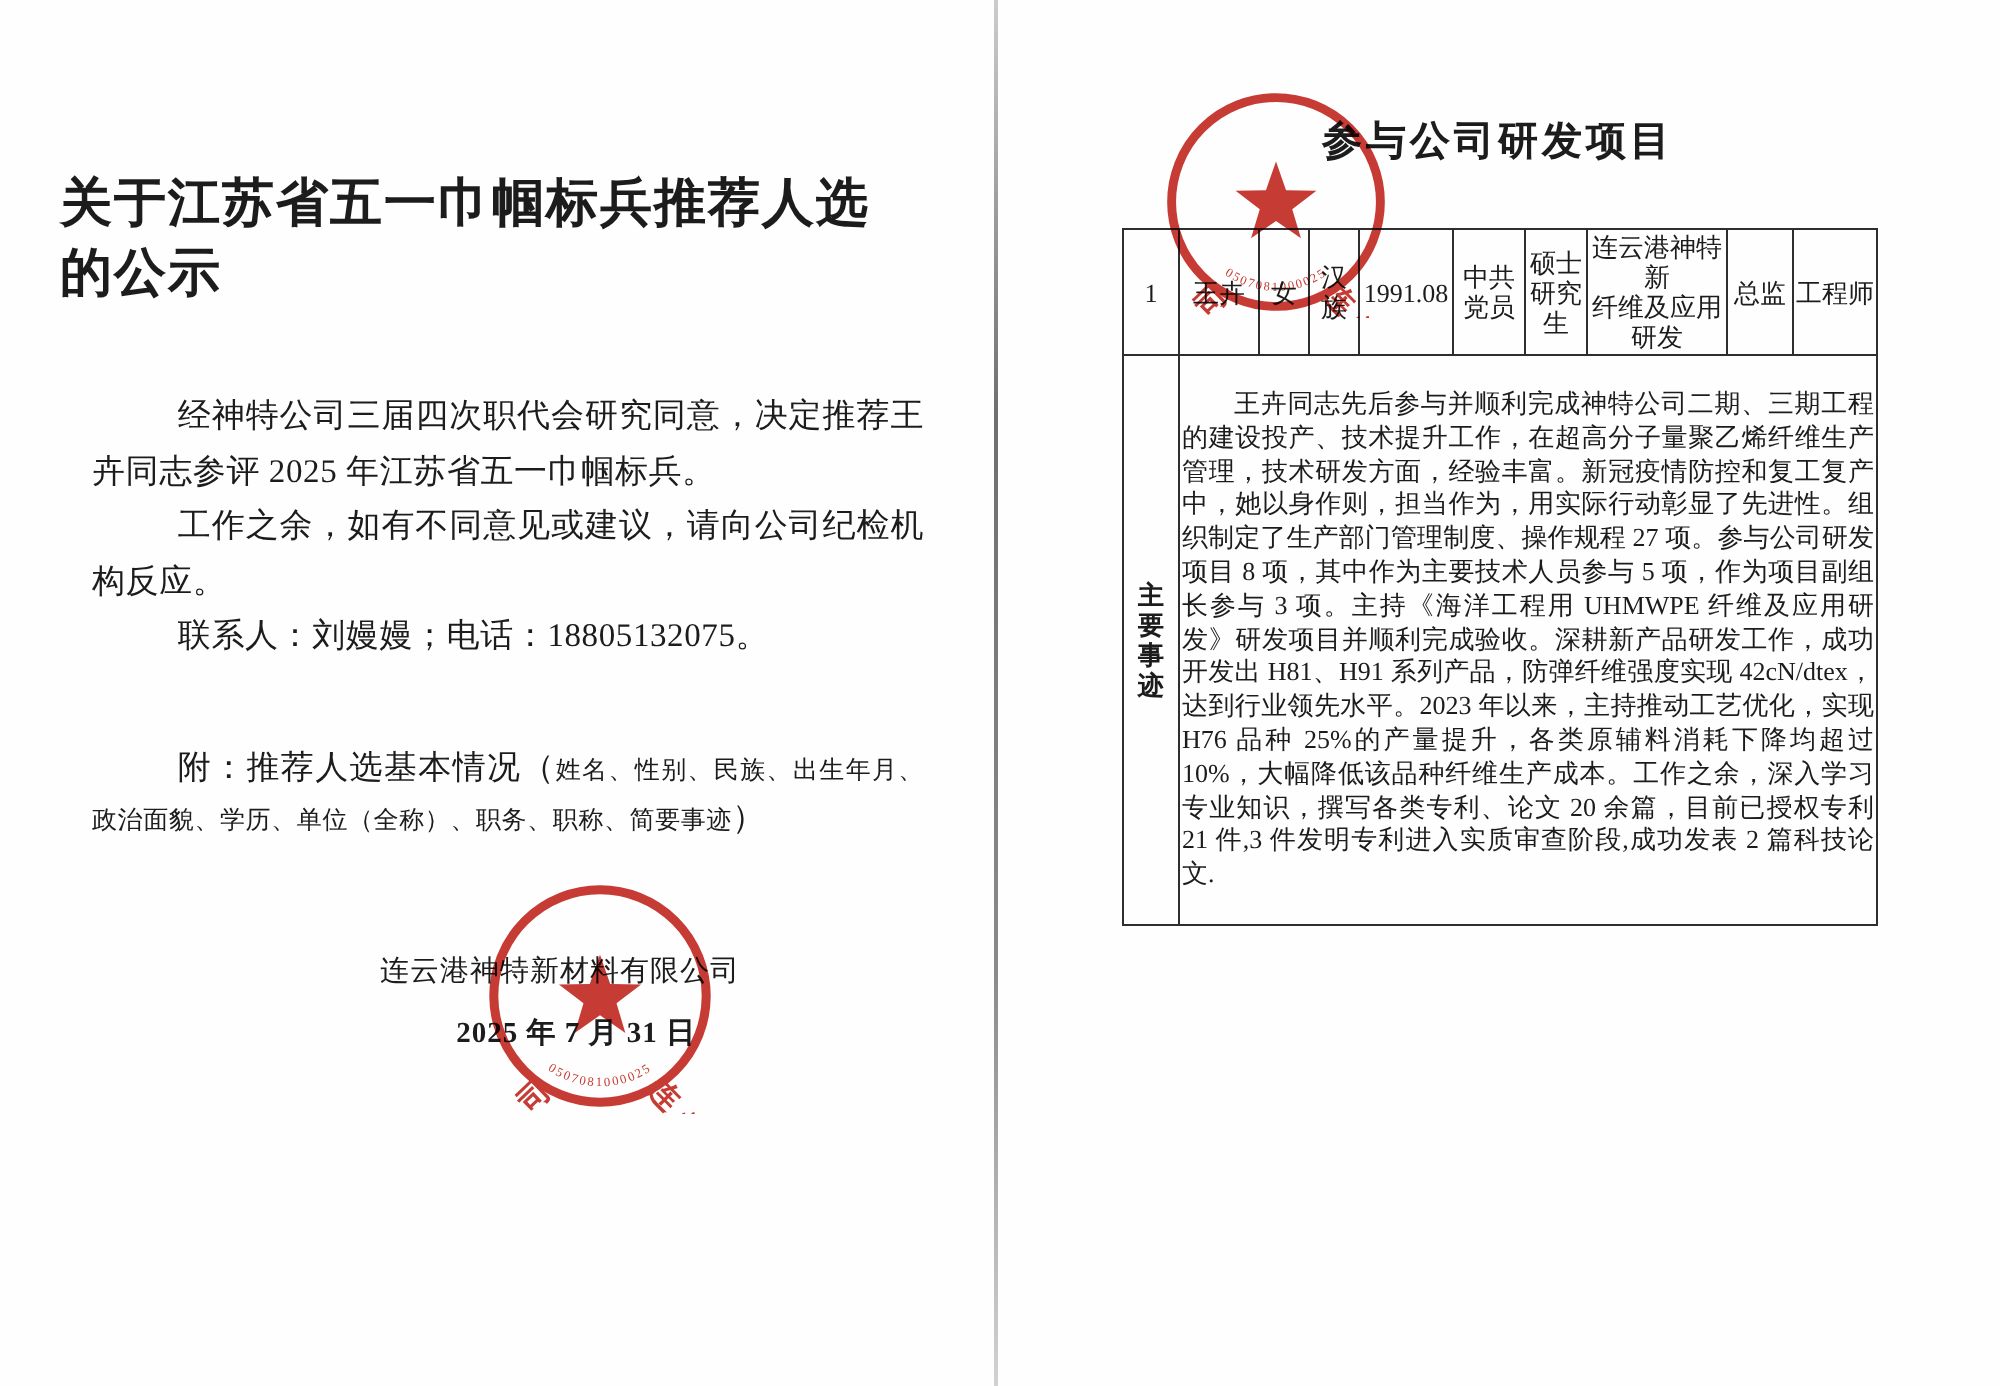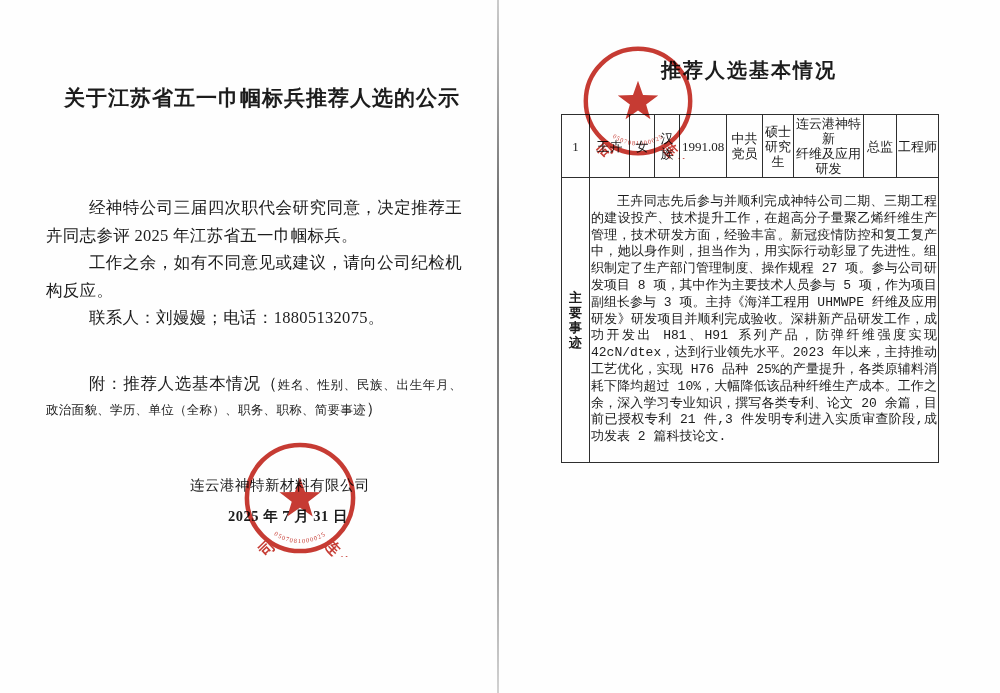--- a/index.html
+++ b/index.html
@@ -13,21 +13,21 @@
     position:absolute; left:497px; top:0; width:2px; height:693px;
     background:linear-gradient(to bottom,#cccccc,#6f6f6f 30%,#8a8a8a 70%,#d2d2d2);
   }
   .page { position:absolute; top:0; height:693px; }
   .page-left  { left:0;   width:497px; }
   .page-right { left:499px; width:501px; }
 
   
   .doc-title {
     position:absolute; top:84px; left:30px; width:430px;
-    text-align:right; font-size:21px; font-weight:bold; letter-spacing:1px;
+    text-align:left; font-size:26px; font-weight:bold; letter-spacing:1px;
   }
   .body-text { position:absolute; top:146px; left:46px; width:416px;margin-top:48px; }
   .body-text p {
     margin:0; font-size:16.5px; line-height:27.6px;
     text-align:justify; text-indent:2.6em; letter-spacing:0.3px;
   }
   .attachment { margin-top:41px !important; line-height:24px !important;font-family:Liberation Mono, monospace; }
   .attachment .small { font-size:12.5px; }
 
   .signature {
@@ -56,21 +56,21 @@
     font-size:13px; line-height:15px; white-space:pre-line;
   }
   .info-table th { font-weight:bold; }
   tr.hdr   { height:32px; }
   tr.datar { height:54px; }
   tr.merit { height:216px; }
   .merit-label { font-size:14px; font-weight:bold; line-height:30px; }
   .merit-cell  { padding:6px 8px 5px 9px; }
   .merit-cell p {
     margin:0; font-size:13px; line-height:16.8px;
-    text-align:justify; text-indent:2em; white-space:normal;font-family:Liberation Mono, monospace;
+    text-align:justify; text-indent:2em; white-space:normal;
   }
 </style>
 </head>
 <body>
 
 <div class="scan">
 
   <div class="page page-left">
 
     <div class="doc-title">关于江苏省五一巾帼标兵推荐人选的公示</div>
@@ -96,21 +96,21 @@
       </text>
       <path id="numL" d="M23,87.3 A46,46 0 0,0 97,87.3" fill="none"></path>
       <text font-size="6.5" fill="#c1251c" letter-spacing="1.1" text-anchor="middle">
         <textPath href="#numL" startOffset="50%">0507081000025</textPath>
       </text>
     </svg>
   </div>
 
   <div class="page page-right">
 
-    <div class="rp-title">推荐人选基本情况</div>
+    <div class="rp-title">参与公司研发项目</div>
 
     <table class="info-table">
       <colgroup>
         <col style="width:28px">
           <col style="width:40px">
           <col style="width:25px">
         <col style="width:25px">
           <col style="width:47px">
           <col style="width:36px">
         <col style="width:31px">

